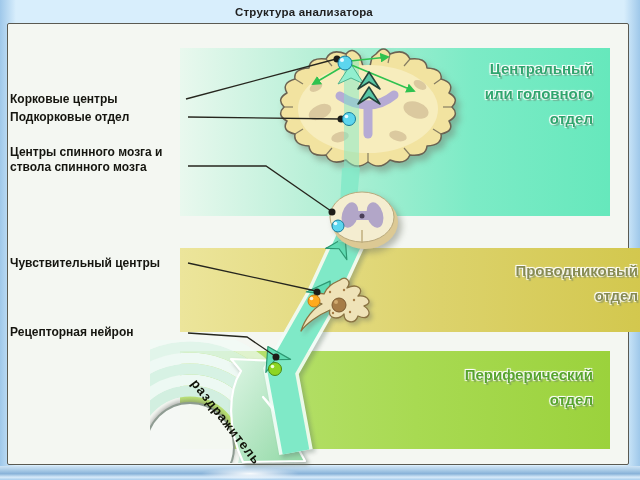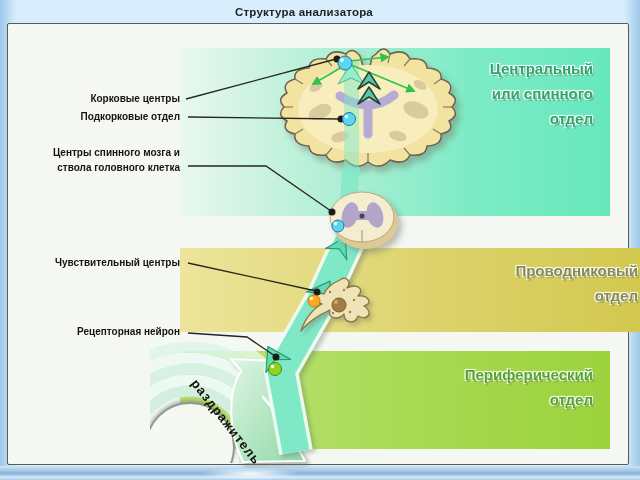--- a/index.html
+++ b/index.html
@@ -29,62 +29,62 @@
   .band3{top:351px;height:98px;background:linear-gradient(90deg,#bce277 0%,#a8da52 55%,#9bd23c 100%);}
   .band-text{
     position:absolute;right:17px;text-align:right;font-weight:bold;font-size:15px;line-height:25px;
     text-shadow:-1px -1px 0 rgba(255,255,255,.9),1px -1px 0 rgba(255,255,255,.7),
                 -1px 1px 0 rgba(255,255,255,.7),1.5px 1.5px 1px rgba(90,110,90,.4),0 0 3px rgba(255,255,255,.8);
   }
   .central-text{top:8px;color:#2fa56e;}
   .conductive-text{top:10px;color:#878b52;}
   .peripheral-text{top:11px;color:#57a42d;}
   .side-label{
-    position:absolute;right:460px;width:170px;text-align:right;
-    font-size:10px;font-weight:bold;color:#15150f;line-height:12px;white-space:nowrap;
+    position:absolute;right:460px;width:170px;
+    font-size:12px;font-weight:bold;color:#15150f;line-height:12px;white-space:nowrap;
   }
   .spinal-label{line-height:15px;white-space:normal;}
   .stimulus-text{
     position:absolute;left:200px;top:376px;z-index:3;
     transform:rotate(52deg);transform-origin:0 0;
     font-size:13px;font-weight:bold;color:#101208;letter-spacing:1px;white-space:nowrap;
   }
   svg.overlay{position:absolute;left:0;top:0;z-index:2;pointer-events:none;}
 </style>
 </head>
 <body>
 
 <div class="slide-title">Структура анализатора</div>
 <div class="panel"></div>
 
 <div class="band band1">
   <div class="band-text central-text">
     <div>Центральный</div>
-    <div>или спинного</div>
+    <div>или головного</div>
     <div>отдел</div>
   </div>
 </div>
 <div class="band band2">
   <div class="band-text conductive-text">
     <div>Проводниковый</div>
     <div>отдел</div>
   </div>
 </div>
 <div class="band band3">
   <div class="band-text peripheral-text">
     <div>Периферический</div>
     <div>отдел</div>
   </div>
 </div>
 
 <div class="side-label" style="top:93px">Корковые центры</div>
 <div class="side-label" style="top:111px">Подкорковые отдел</div>
 <div class="side-label spinal-label" style="top:145px">
   <div>Центры спинного мозга и</div>
-  <div>ствола головного клетка</div>
+  <div>ствола спинного мозга</div>
 </div>
 <div class="side-label" style="top:257px">Чувствительный центры</div>
 <div class="side-label" style="top:326px">Рецепторная нейрон</div>
 
 <div class="stimulus-text">раздражитель</div>
 
 <svg class="overlay" width="640" height="480" viewBox="0 0 640 480">
   <defs>
     <linearGradient id="arrowGrad" x1="0" y1="0" x2="1" y2="1">
       <stop offset="0" stop-color="#ddf5e4"></stop>

